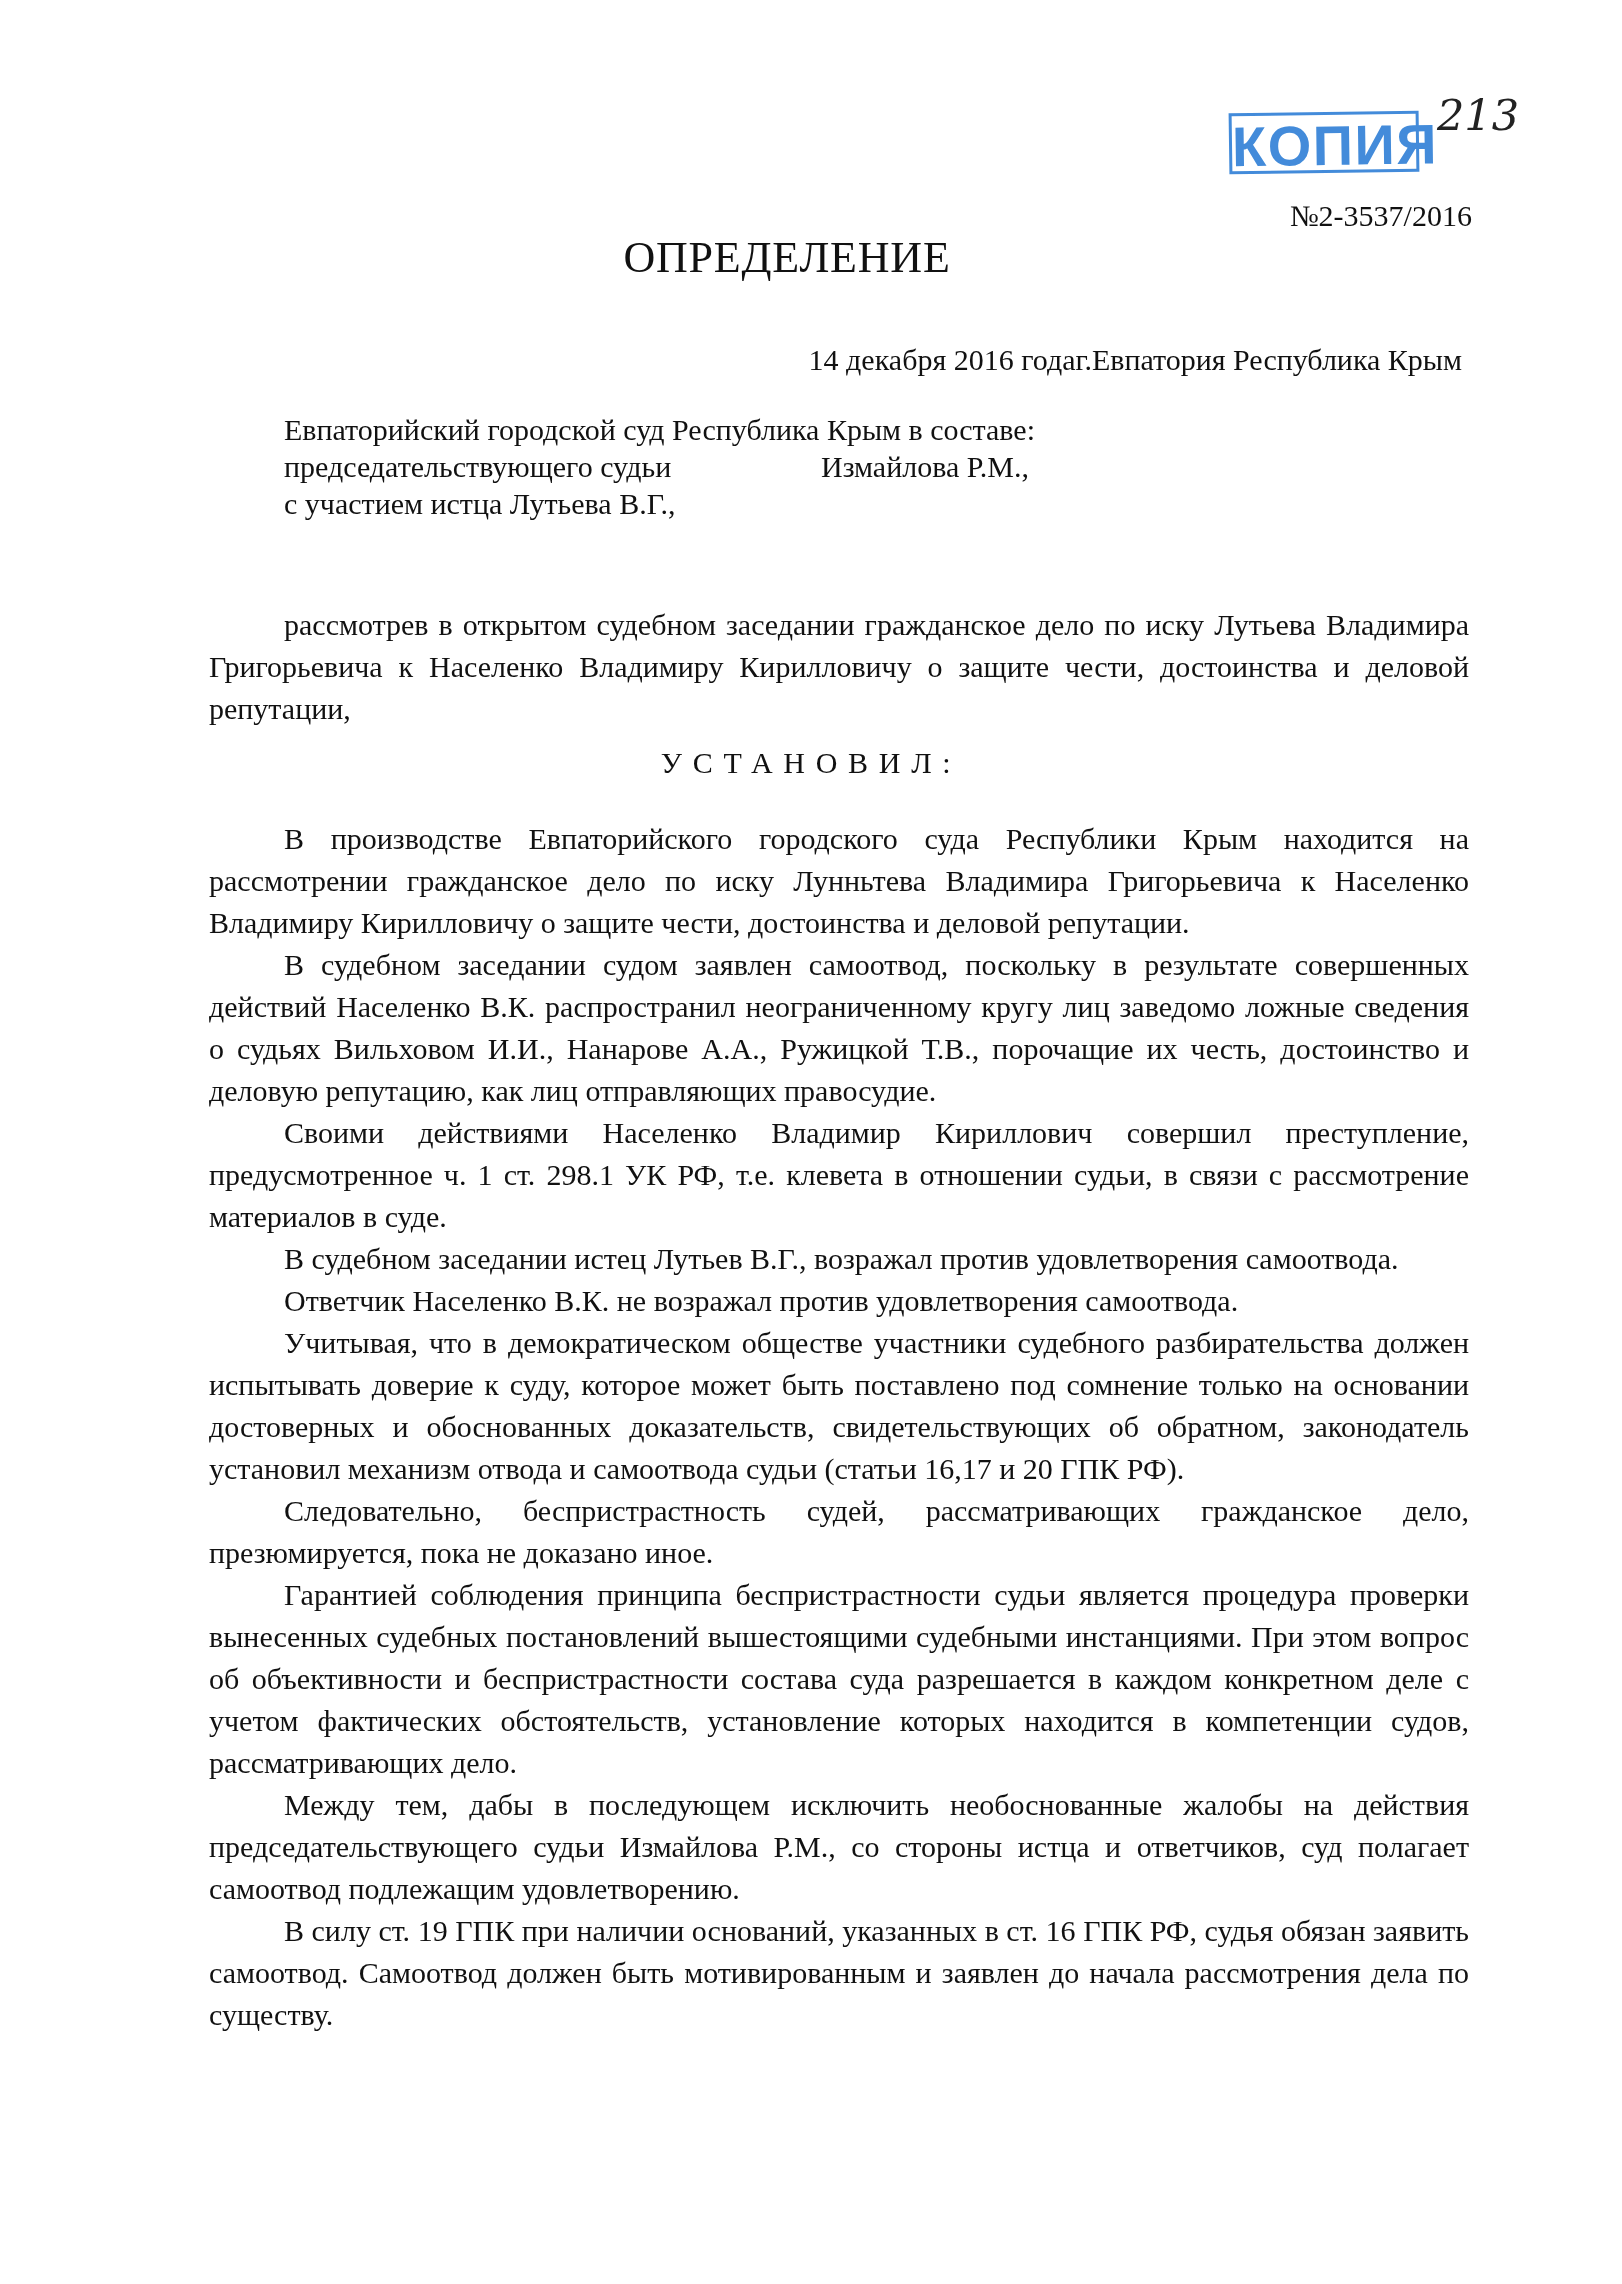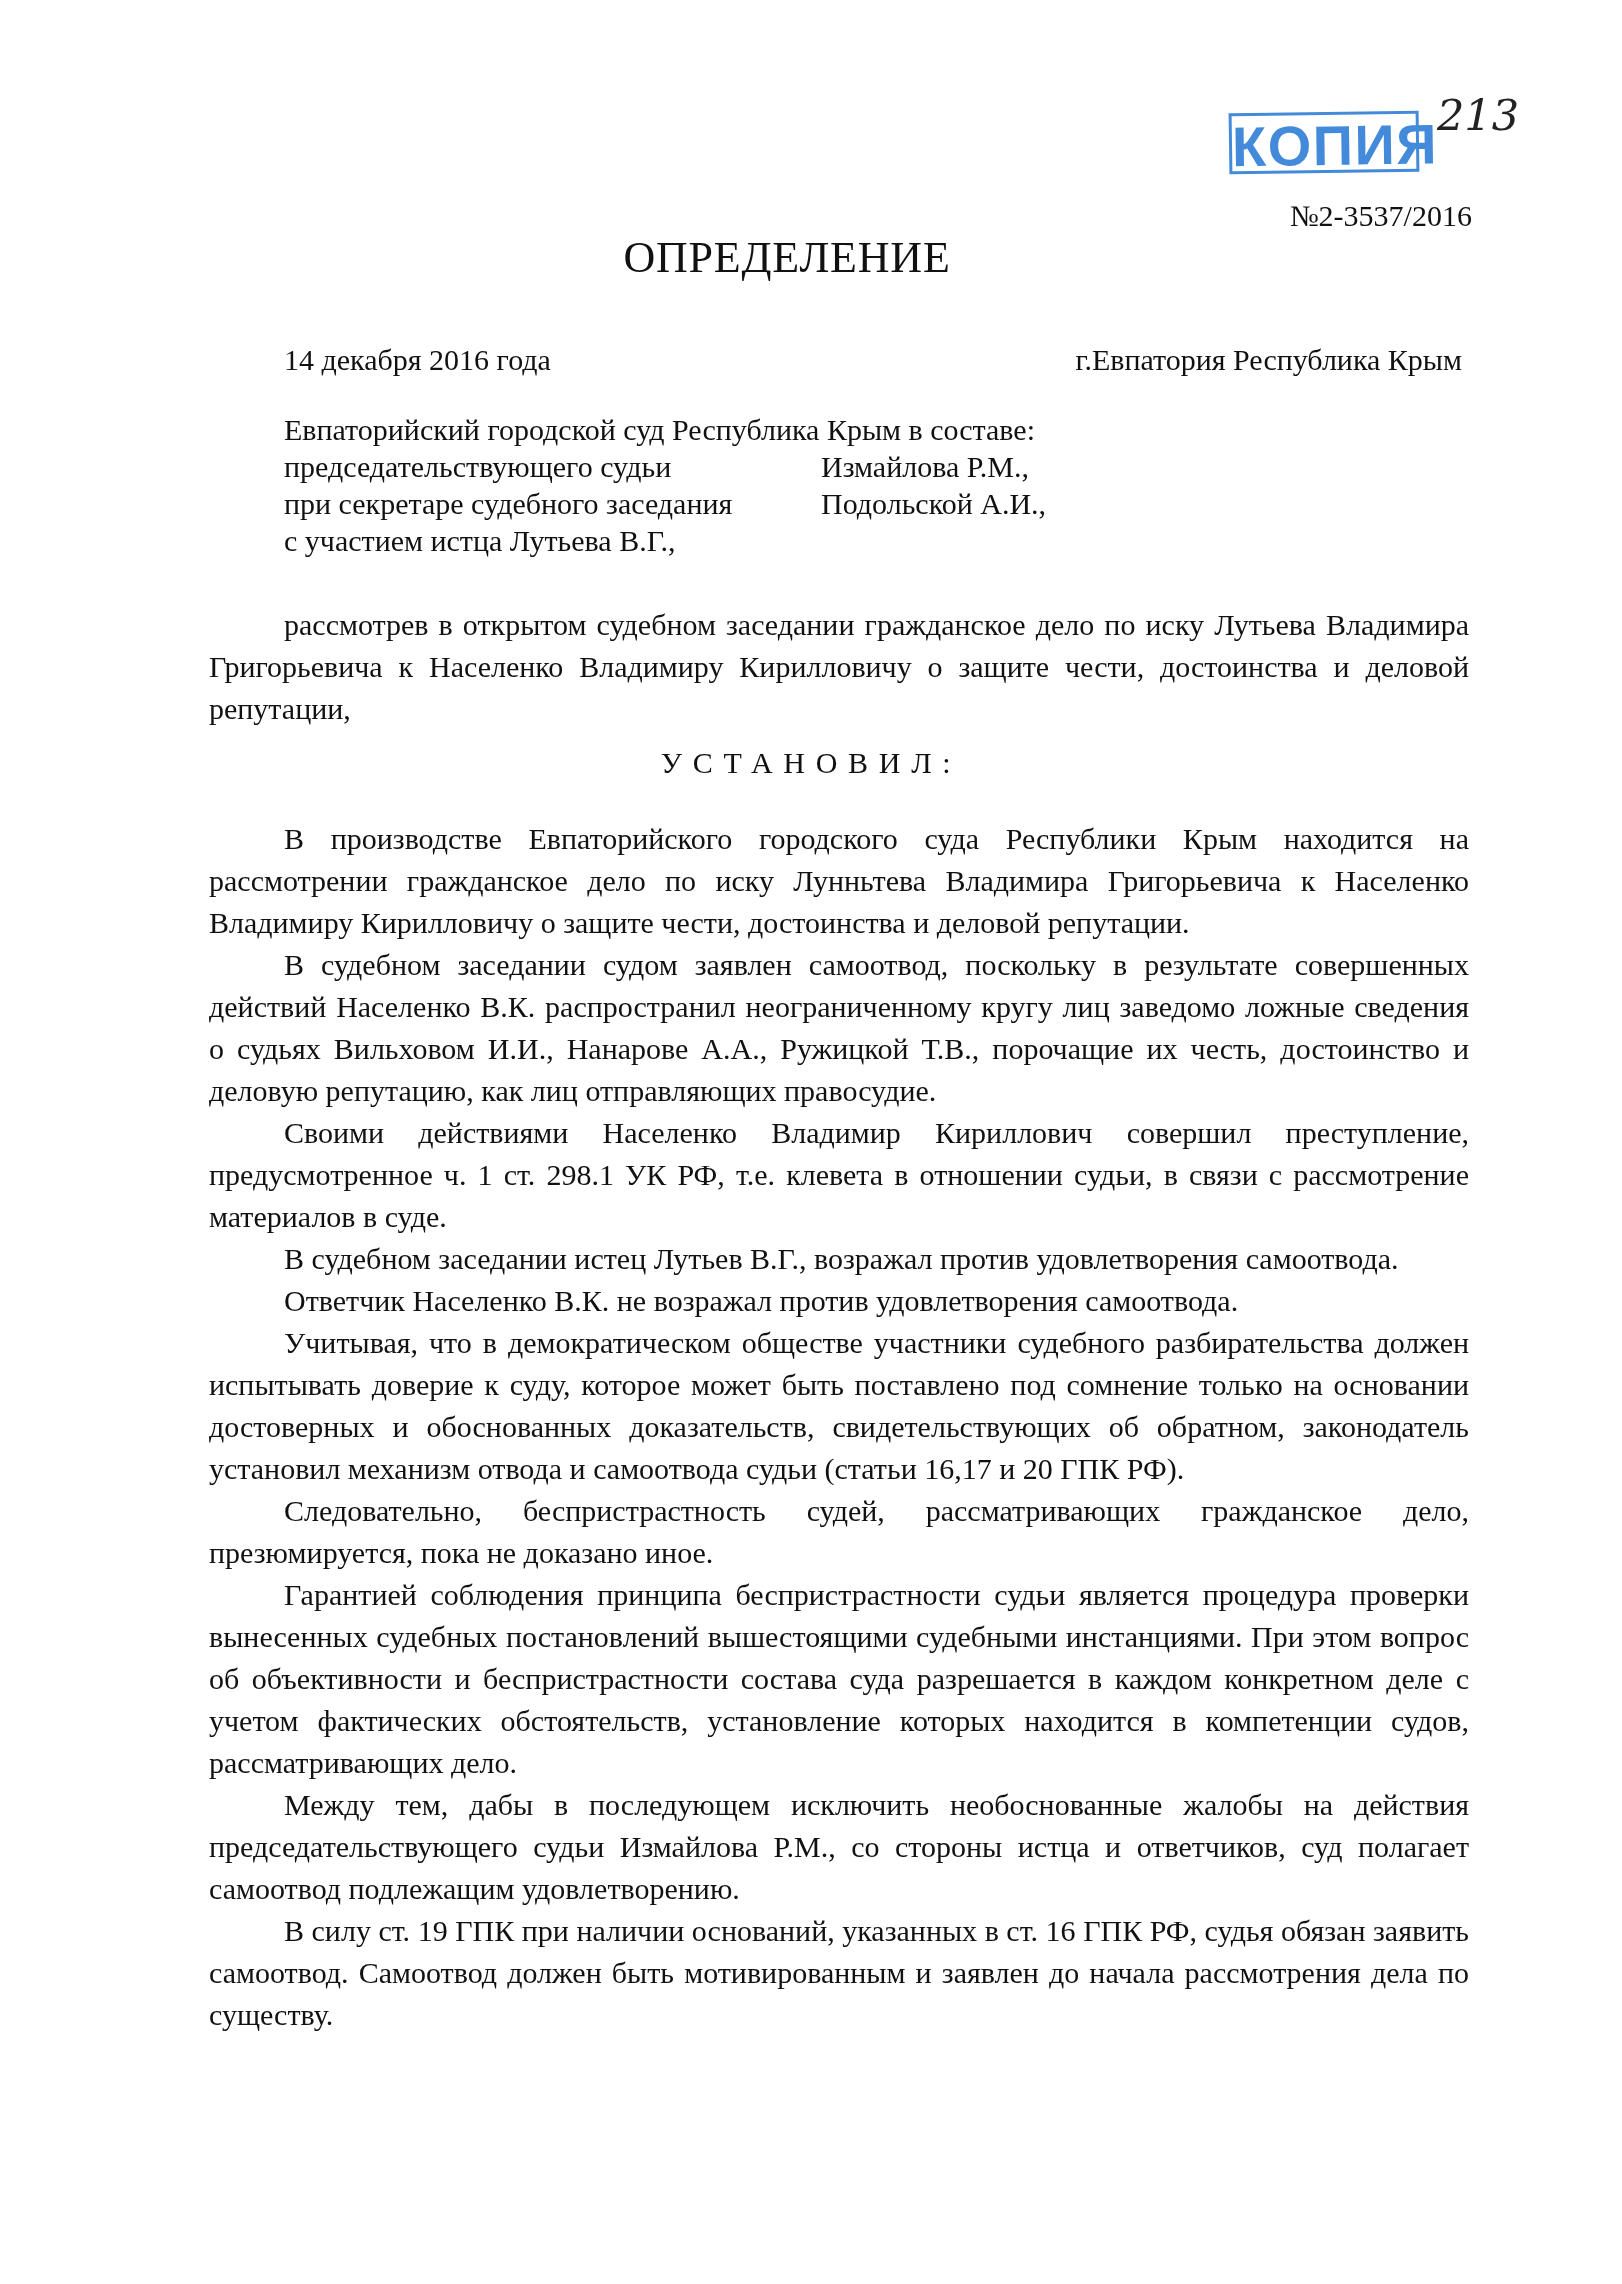--- a/index.html
+++ b/index.html
@@ -21,21 +21,21 @@
   }
   .case-number {
     position: absolute; left: 1290px; top: 199px; font-size: 30px;
   }
   .title {
     position: absolute; left: 0; width: 1574px; top: 232px; text-align: center;
     font-size: 44px; letter-spacing: 0.8px;
   }
   .date-line {
     position: absolute; left: 284px; right: 160px; top: 343px;
-    display: flex; justify-content: space-between; font-size: 30px;
+    display: flex; justify-content: flex-end; font-size: 30px;
   }
   .composition {
     position: absolute; left: 284px; top: 411px; font-size: 30px; line-height: 37px;
   }
   .comp-row { display: flex; white-space: nowrap; align-items: center; }
   .comp-label { width: 537px; }
   .body {
     position: absolute; left: 209px; width: 1260px; font-size: 30px;
     line-height: 42px; text-align: justify;
   }
@@ -61,24 +61,20 @@
     <span>г.Евпатория Республика Крым</span>
   </div>
 
   <div class="composition">
     <div>Евпаторийский городской суд Республика Крым в составе:</div>
     <div class="comp-row">
       <span class="comp-label">председательствующего судьи</span>
       <span>Измайлова Р.М.,</span>
     </div>
     <div class="comp-row">
-      <span class="comp-label">при секретаре судебного заседания</span>
-      <span>Подольской А.И.,</span>
-    </div>
-    <div class="comp-row">
       <span>с участием истца Лутьева В.Г.,</span>
     </div>
   </div>
 
   <div class="body" style="top:604px;">
     <p>рассмотрев в открытом судебном заседании гражданское дело по иску Лутьева Владимира Григорьевича к Населенко Владимиру Кирилловичу о защите чести, достоинства и деловой репутации,</p>
   </div>
 
   <div class="heading">УСТАНОВИЛ:</div>
 

